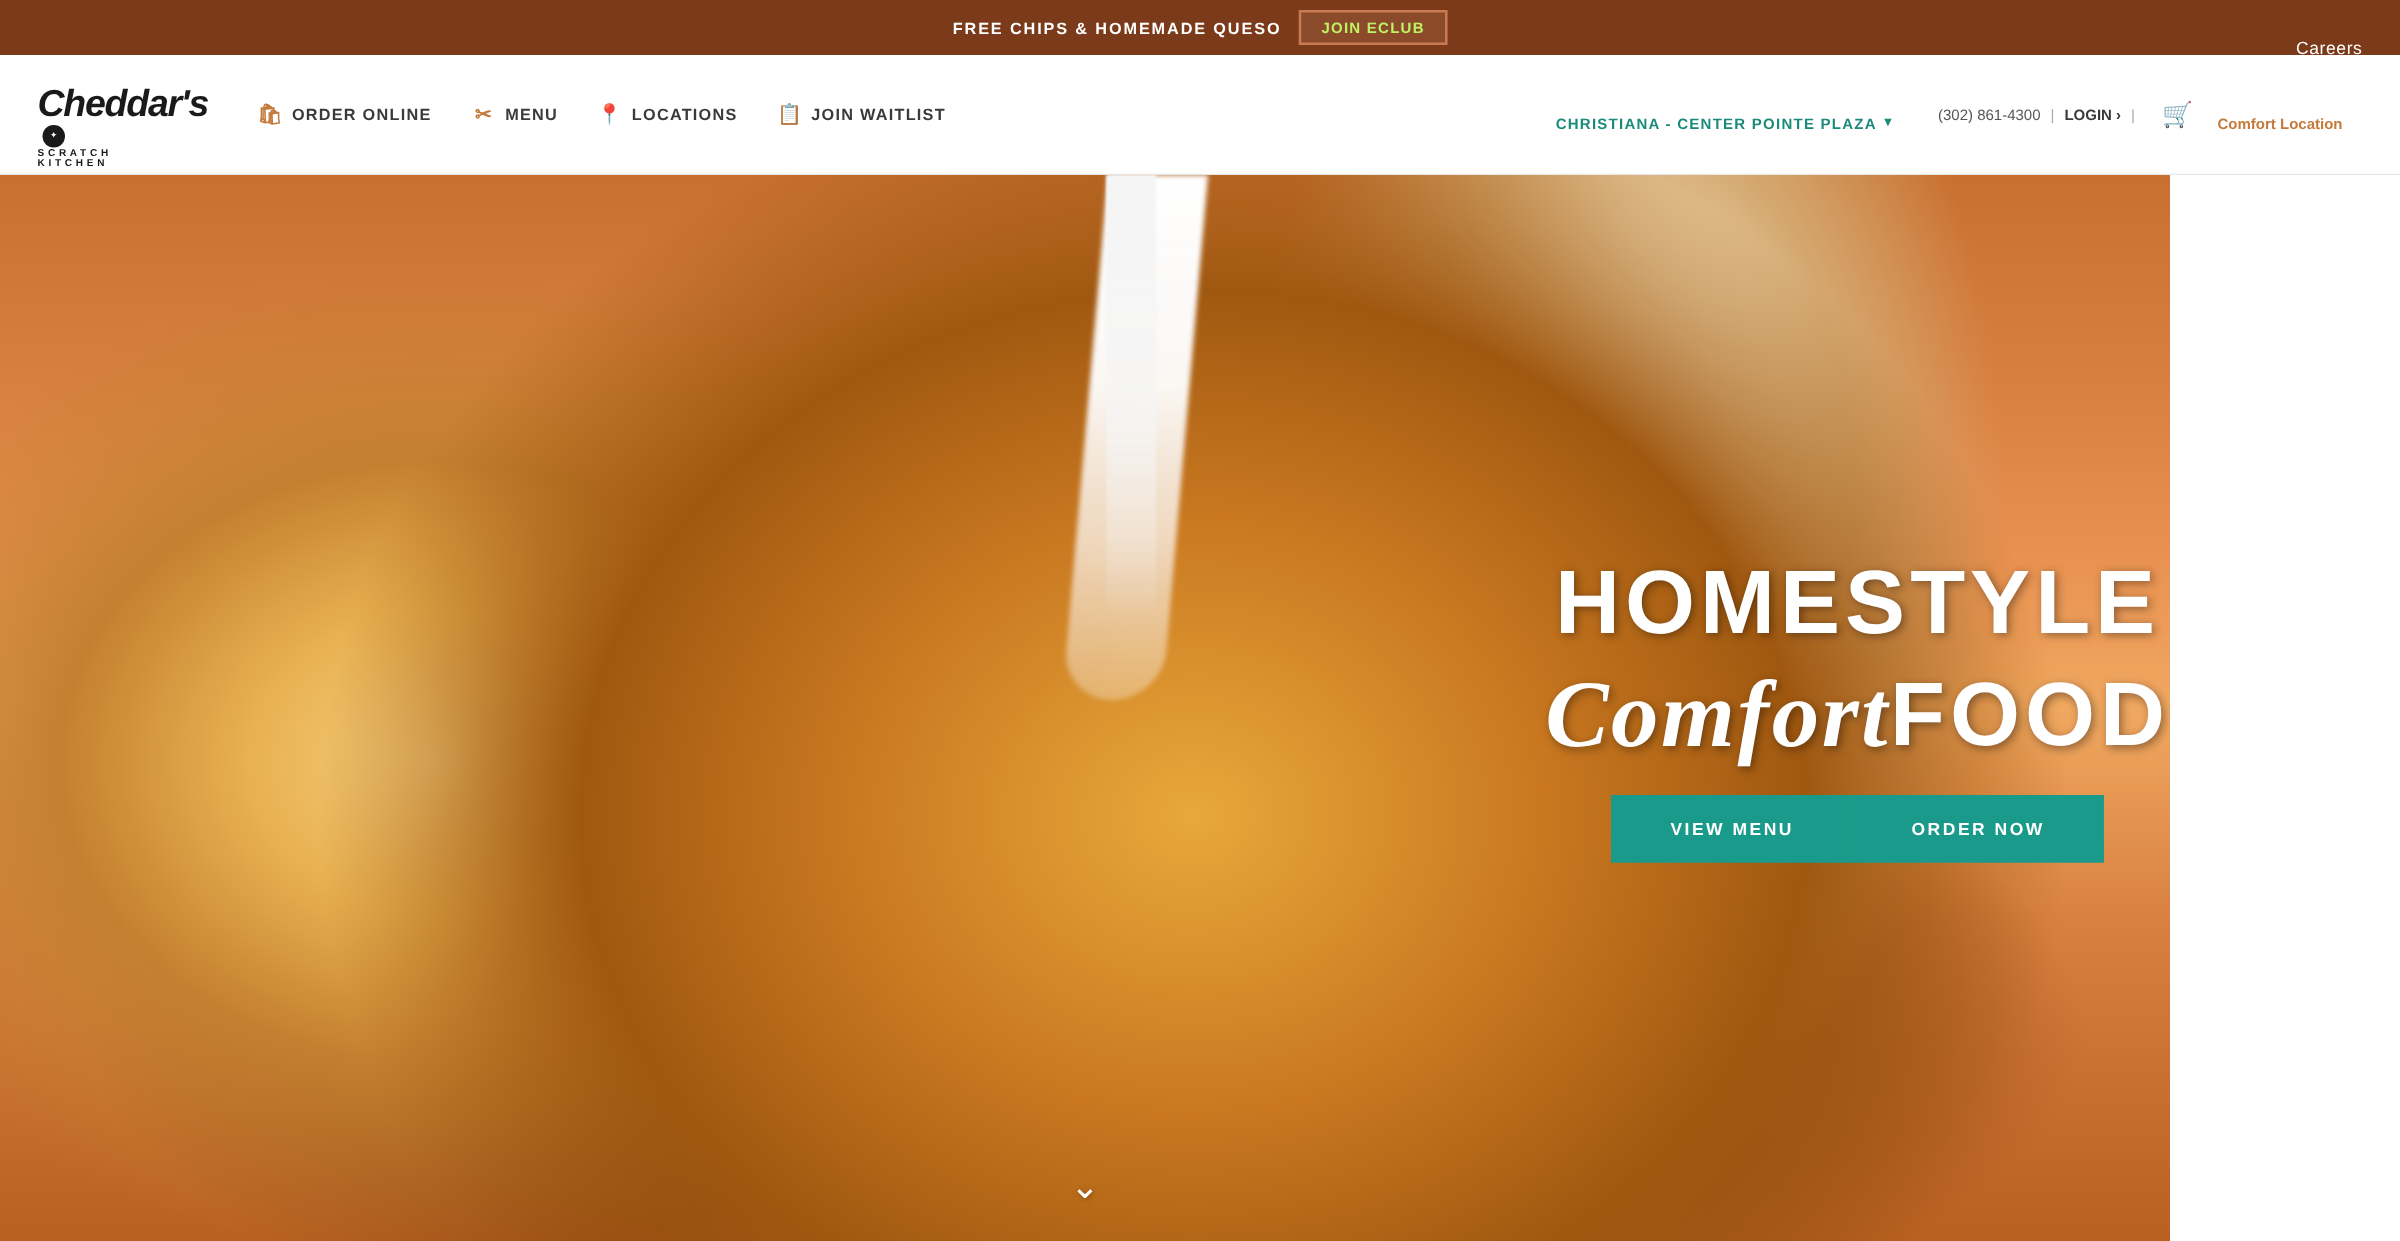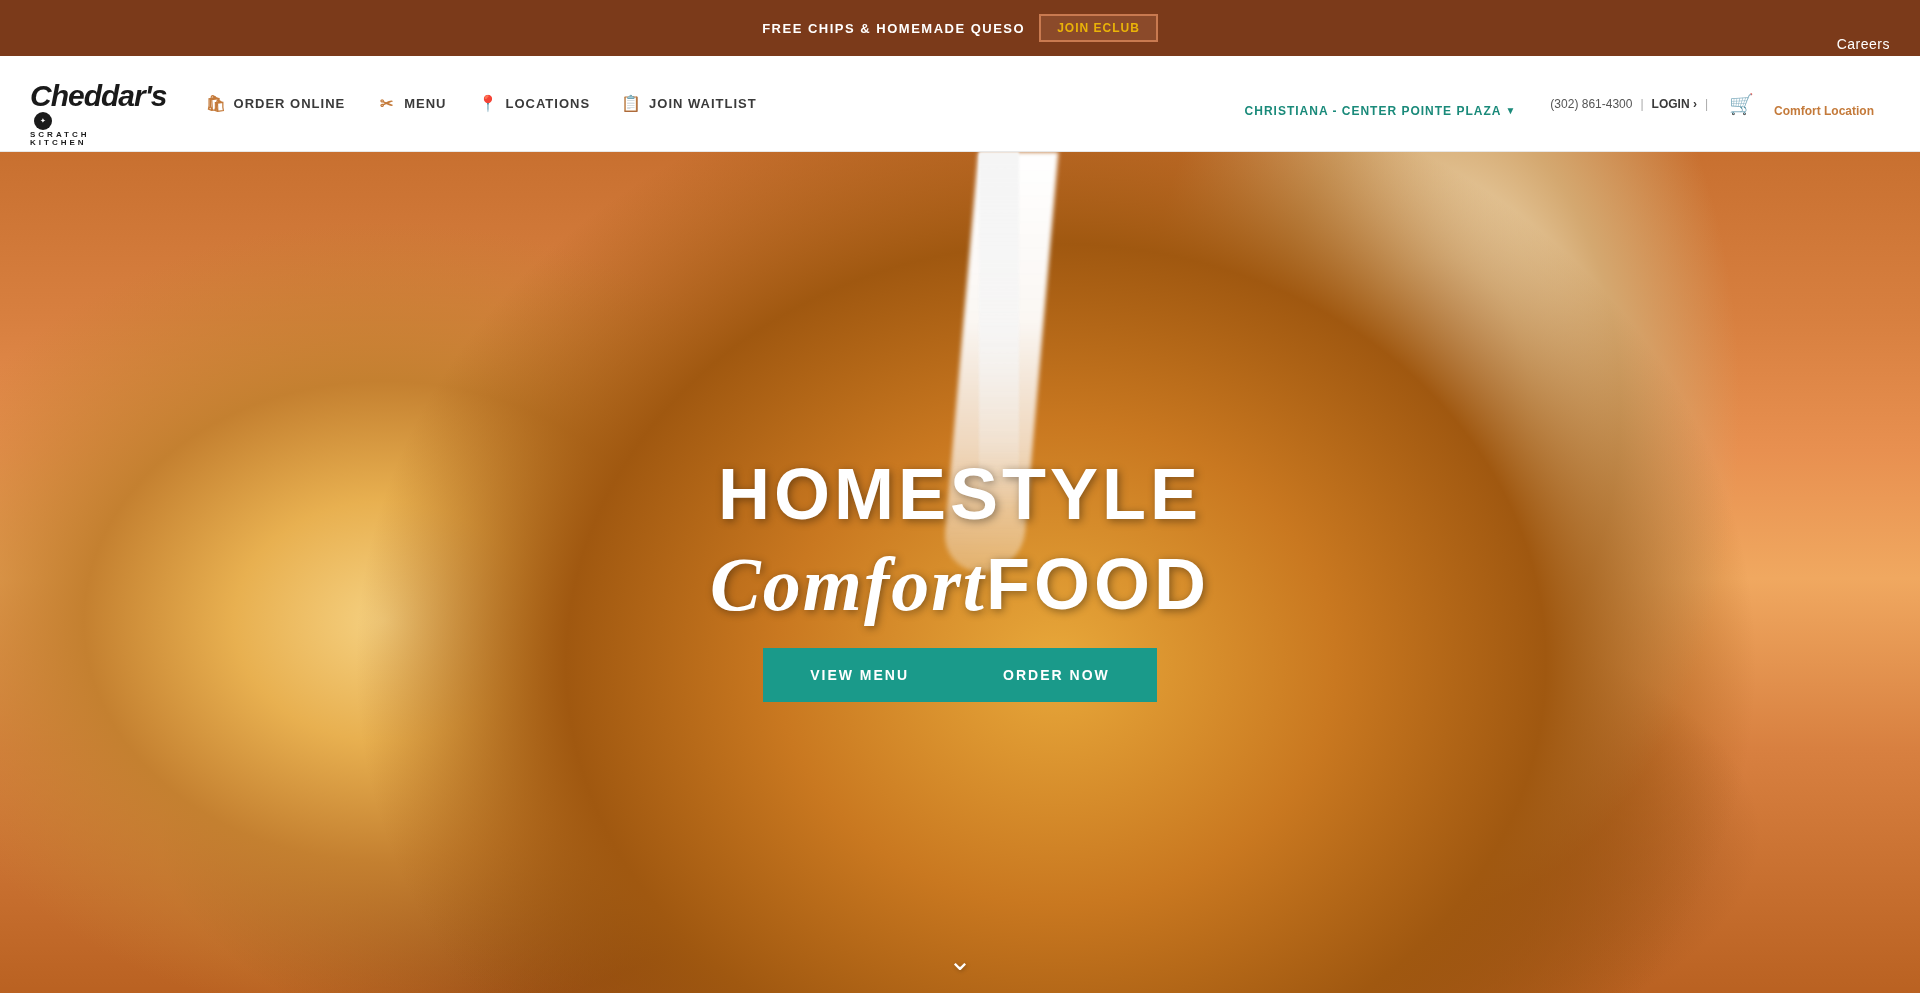--- a/index.html
+++ b/index.html
@@ -5,35 +5,35 @@
     * { margin: 0; padding: 0; box-sizing: border-box; }
     body { font-family: Arial, sans-serif; width: 1920px; overflow-x: hidden; }
 
     
     .top-banner {
       background-color: #7B3A1A;
       color: #fff;
       display: flex;
       align-items: center;
       justify-content: center;
-      height: 56px;
+      height: 44px;
       font-size: 13px;
       letter-spacing: 1px;
       font-weight: bold;
       position: relative;
     }
     .top-banner .promo-text {
       text-transform: uppercase;
       margin-right: 14px;
       letter-spacing: 1.5px;
     }
     .top-banner .eclub-btn {
       background-color: #8B4A2A;
       border: 2px solid #c97a50;
-      color: #eab308;
+      color: #bef264;
       padding: 5px 16px;
       font-size: 12px;
       font-weight: bold;
       letter-spacing: 1px;
       cursor: pointer;
       text-transform: uppercase;
     }
     .top-banner .careers-link {
       position: absolute;
       right: 30px;
@@ -143,28 +143,28 @@
       margin-left: 12px;
       display: flex;
       align-items: center;
       justify-content: center;
       font-size: 20px;
       color: #3a3a3a;
     }
 
     
     .hero {
-      width: 1920px;
+      width: 1736px;
       height: 853px;
       position: relative;
       overflow: hidden;
       background: linear-gradient(135deg, #d4884a 0%, #c9722a 20%, #b8611e 40%, #e8a855 55%, #f0c070 65%, #e0b060 75%, #c8883a 85%, #a06820 100%);
       display: flex;
       align-items: center;
-      justify-content: center;
+      justify-content: flex-end;
     }
 
     
     .hero-bg {
       position: absolute;
       inset: 0;
       background:
         radial-gradient(ellipse 700px 600px at 55% 60%, #e8a83a 0%, #c97820 40%, #a05810 70%, transparent 100%),
         radial-gradient(ellipse 500px 400px at 20% 55%, #f5d080 0%, #e8b050 30%, #c48030 60%, transparent 100%),
         radial-gradient(ellipse 300px 500px at 75% 30%, #f8f0e0 0%, #eed8b0 30%, #d4a870 60%, transparent 100%),

